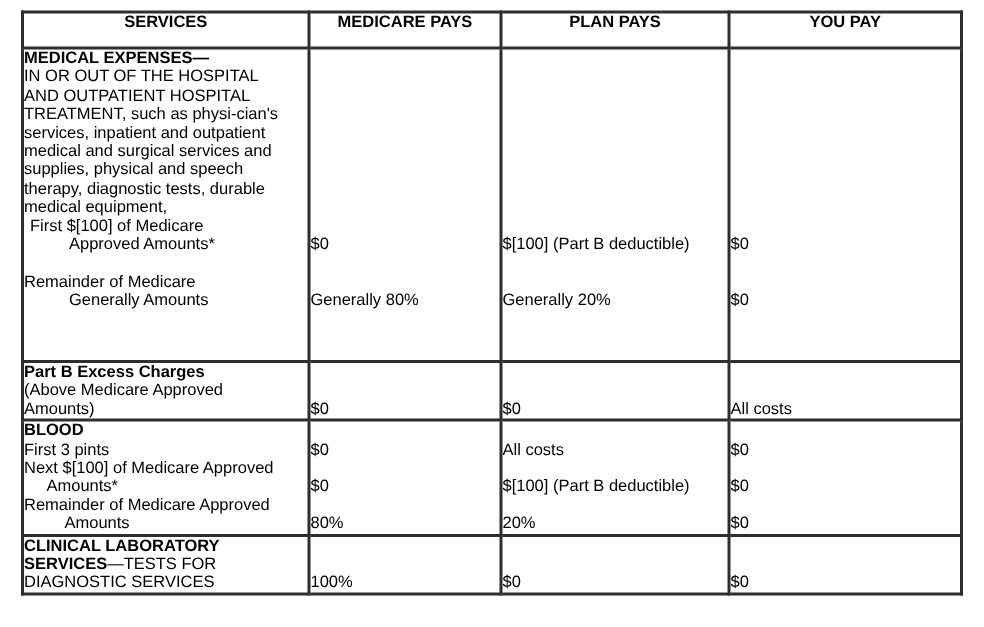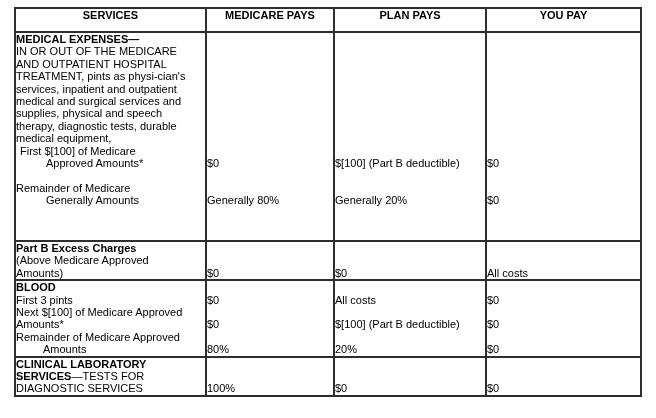--- a/index.html
+++ b/index.html
@@ -76,23 +76,23 @@
         <th class="hdr">SERVICES</th>
         <th class="hdr">MEDICARE PAYS</th>
         <th class="hdr">PLAN PAYS</th>
         <th class="hdr">YOU PAY</th>
       </tr>
     </thead>
     <tbody id="table-body">
         <tr style="height: 209px; border-radius: 24px;">
           <td class="cell">
             <div class="line b">MEDICAL EXPENSES—</div>
-            <div class="line">IN OR OUT OF THE MEDICARE</div>
+            <div class="line">IN OR OUT OF THE HOSPITAL</div>
             <div class="line">AND OUTPATIENT HOSPITAL</div>
-            <div class="line">TREATMENT, pints as physi-cian's</div>
+            <div class="line">TREATMENT, such as physi-cian's</div>
             <div class="line">services, inpatient and outpatient</div>
             <div class="line">medical and surgical services and</div>
             <div class="line">supplies, physical and speech</div>
             <div class="line">therapy, diagnostic tests, durable</div>
             <div class="line">medical equipment,</div>
             <div class="line" style="padding-left: 4px;">First $[100] of Medicare</div>
             <div class="line" style="padding-left: 30px;">Approved Amounts*</div>
             <div class="line">&nbsp;</div>
             <div class="line">Remainder of Medicare</div>
             <div class="line" style="padding-left: 30px;">Generally Amounts</div>
@@ -166,21 +166,21 @@
             <div class="line">&nbsp;</div>
             <div class="line">&nbsp;</div>
             <div class="line">All costs</div>
           </td>
         </tr>
         <tr style="height: 73px;">
           <td class="cell">
             <div class="line b">BLOOD</div>
             <div class="line">First 3 pints</div>
             <div class="line">Next $[100] of Medicare Approved</div>
-            <div class="line" style="">Amounts*</div>
+            <div class="line" style="padding-left: 15px;">Amounts*</div>
             <div class="line">Remainder of Medicare Approved</div>
             <div class="line" style="padding-left: 27px;">Amounts</div>
           </td>
           <td class="cell">
             <div class="line">&nbsp;</div>
             <div class="line">$0</div>
             <div class="line">&nbsp;</div>
             <div class="line">$0</div>
             <div class="line">&nbsp;</div>
             <div class="line">80%</div>

